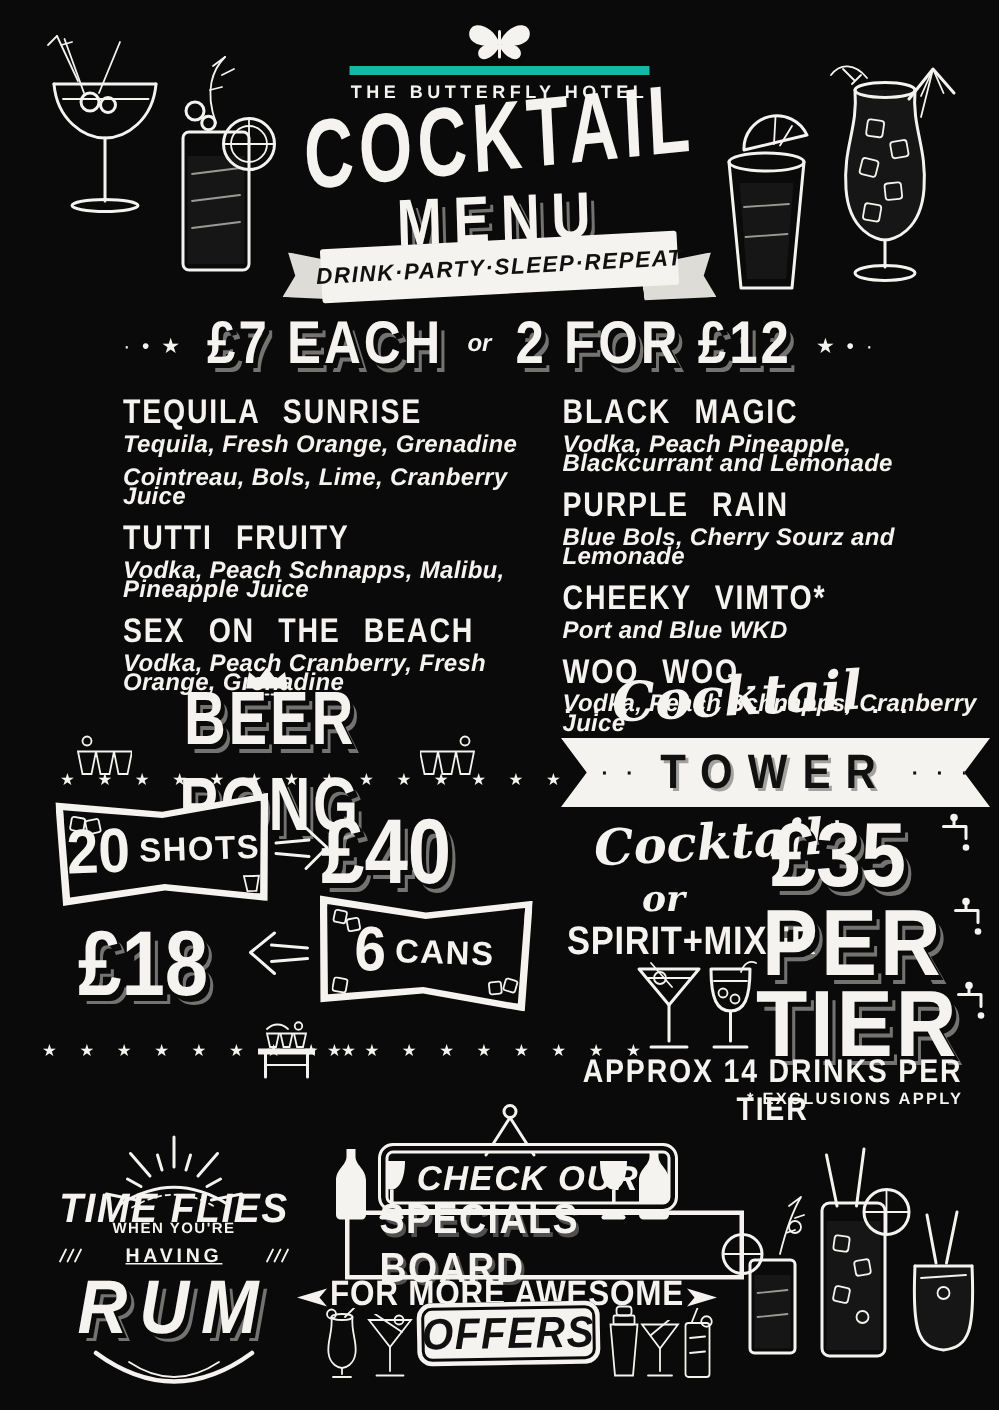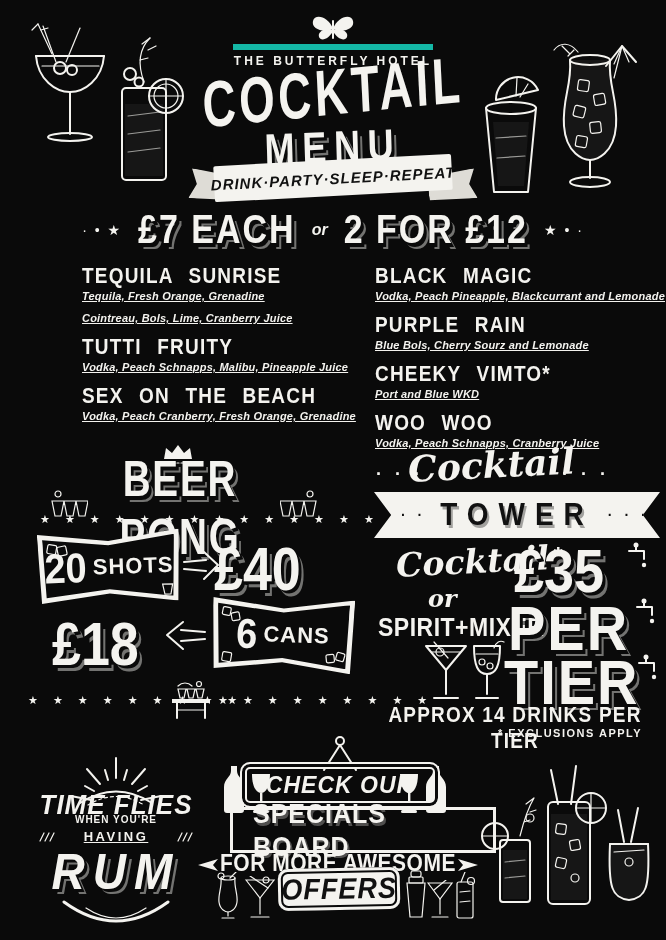--- a/index.html
+++ b/index.html
@@ -9,21 +9,21 @@
   .ctr{text-align:center;}
   svg{display:block;}
   .ln{stroke:#f4f3ef;stroke-width:2;fill:none;stroke-linecap:round;stroke-linejoin:round;}
   .ln-thin{stroke:#f4f3ef;stroke-width:1.2;fill:none;stroke-linecap:round;}
   .fw{fill:#f4f3ef;}
   .fd{fill:#161616;}
   .heavy{font-weight:800;}
   .echo{text-shadow:3px 3px 0 #0a0a0a,5px 5px 0 rgba(244,243,239,.45);}
   .script{font-family:"DejaVu Serif",serif;font-style:italic;font-weight:bold;}
   .stars{font-size:11px;letter-spacing:6px;white-space:nowrap;}
-  .ing{font-size:11px;font-style:italic;font-weight:bold;letter-spacing:.2px;line-height:13px;text-decoration:underline;}
+  .ing{font-size:16px;font-style:italic;font-weight:bold;letter-spacing:.2px;line-height:13px;}
   .mname{font-size:19px;font-weight:800;letter-spacing:1.2px;word-spacing:9px;display:inline-block;
          transform:scaleY(1.2);transform-origin:left top;white-space:nowrap;}
   .menu-item{margin-bottom:9px;}
   .menu-item .nm{height:27px;}
   
   .ribbon{left:206px;top:154px;width:254px;height:52px;}
   .tail{position:absolute;width:48px;height:30px;background:#dedcd6;}
   .tail.l{left:-16px;top:17px;clip-path:polygon(0 0,100% 12%,100% 88%,0 100%,14% 50%);transform:rotate(7deg);}
   .tail.r{right:-16px;top:17px;clip-path:polygon(0 12%,100% 0,86% 50%,100% 100%,0 88%);transform:rotate(-7deg);}
   .band{position:absolute;left:8px;right:8px;top:6px;height:36px;background:#f4f3ef;transform:rotate(-3deg);
@@ -372,21 +372,21 @@
   </svg>
   <svg class="abs" style="left:398px;top:772px;" width="22" height="44" viewBox="0 0 22 44">
     <path class="fw" d="M2,2 H20 C20,14 16,21 11,21 C6,21 2,14 2,2 Z"></path>
     <rect class="fw" x="10" y="21" width="2.4" height="16"></rect>
     <rect class="fw" x="3" y="38" width="16" height="3" rx="1.5"></rect>
   </svg>
   <svg class="abs" style="left:424px;top:764px;" width="24" height="50" viewBox="0 0 24 50">
     <path class="fw" d="M9,2 h6 v5 c0,6 7,8 7,16 v23 a3,3 0 0 1 -3,3 H5 a3,3 0 0 1 -3,-3 V23 c0,-8 7,-10 7,-16 Z"></path>
   </svg>
 
-  <div class="abs box1" style="left:240px;top:762px;width:196px;height:42px;">
+  <div class="abs box1" style="left:252px;top:762px;width:196px;height:42px;">
     <span class="heavy" style="font-size:23px;font-style:italic;letter-spacing:1px;">CHECK OUR</span>
   </div>
 
   <div class="abs box2" style="left:230px;top:807px;width:240px;height:40px;padding-left:20px;">
     <span class="heavy" style="font-size:25px;letter-spacing:1px;word-spacing:5px;transform:scaleY(1.12);
           display:inline-block;text-shadow:2px 2px 0 rgba(244,243,239,.3);">SPECIALS BOARD</span>
   </div>
 
   <svg class="abs" style="left:196px;top:857px;" width="24" height="16" viewBox="0 0 24 16">
     <polygon class="fw" points="2,8 22,2 17,8 22,14"></polygon>

